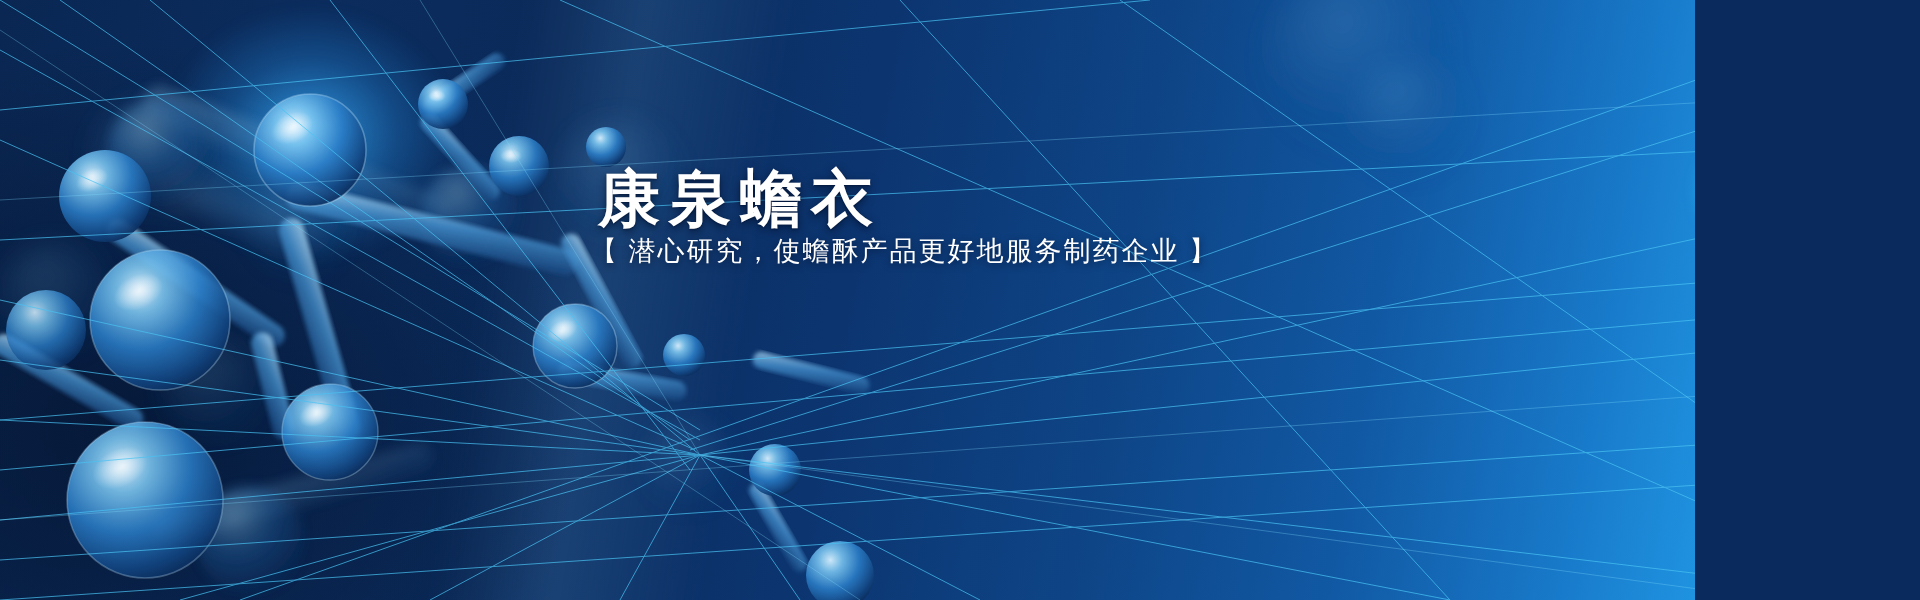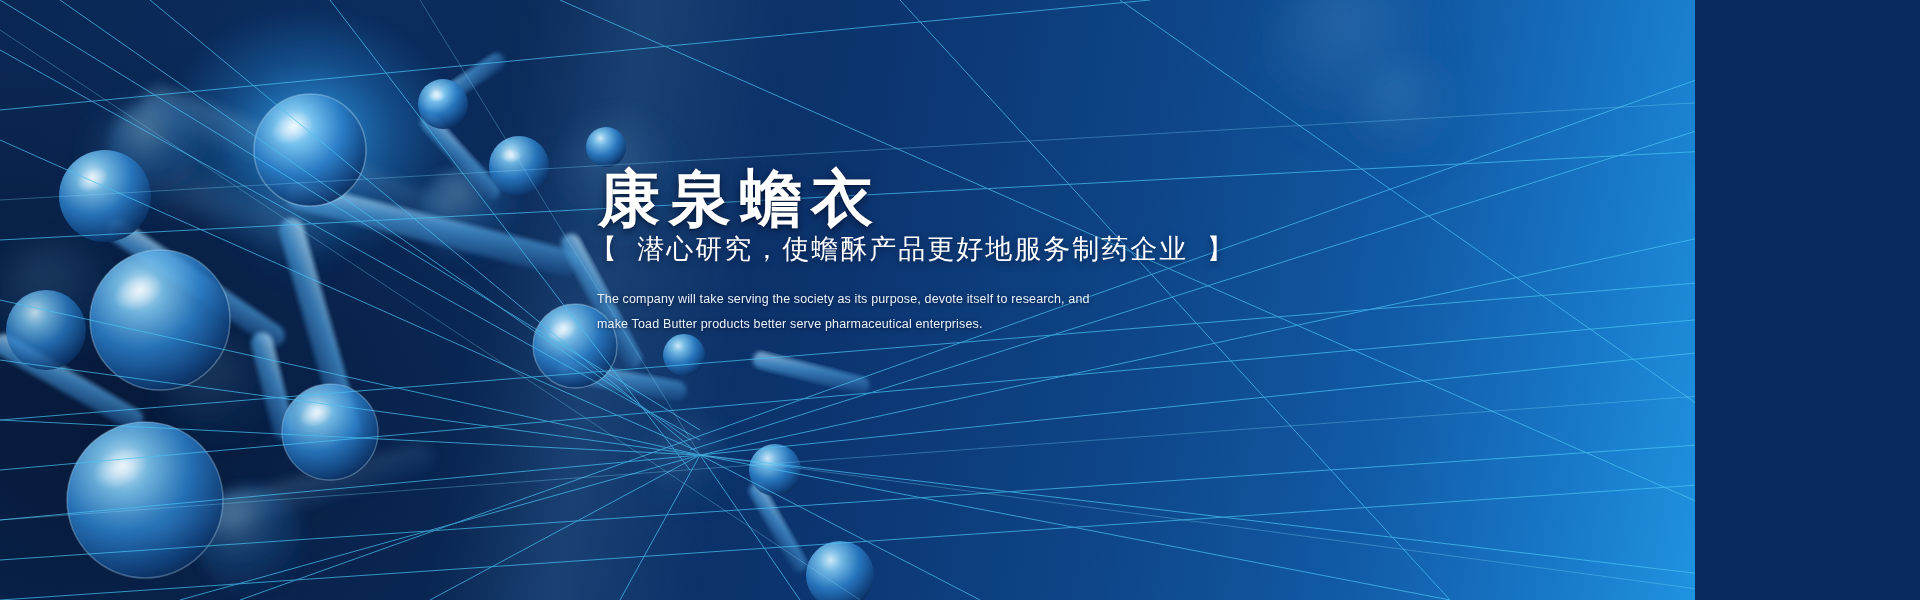--- a/index.html
+++ b/index.html
@@ -56,21 +56,21 @@
     font-size:62px; line-height:1.0; font-weight:700; color:#ffffff;
     letter-spacing:9px;
     text-shadow:0 3px 9px rgba(2,16,44,0.70), 0 1px 2px rgba(2,16,44,0.55);
     font-family:"DejaVu Sans","Liberation Sans",sans-serif;
   }
   .subtitle {
     position:absolute; left:590px; top:238px;
     font-size:27px; line-height:1.0; color:#ffffff; font-weight:400;
     letter-spacing:2px;
     text-shadow:0 2px 7px rgba(2,16,44,0.62);
-    font-family:Liberation Mono, monospace;
+    font-family:Liberation Sans, sans-serif;
   }
   .desc {
     position:absolute; left:597px; top:287px;
     width:470px;
     font-size:12.5px; line-height:25px; color:#e9f3fb; font-weight:400;
     letter-spacing:0.15px;
     text-shadow:0 1px 4px rgba(2,16,44,0.75);
   }
   .desc div { white-space:nowrap; }
 </style>
@@ -239,19 +239,15 @@
       <path d="M420,0 L700,455"></path>
       <path d="M700,455 L1780,600"></path>
       <path d="M0,200 L1920,90"></path>
       <path d="M0,520 L1920,380"></path>
     </g>
   </svg>
 
   <div class="copy">
     <div class="title">康泉蟾衣</div>
     <div class="subtitle">【 潜心研究，使蟾酥产品更好地服务制药企业 】</div>
-    <div class="desc">
-      <div>The company will take serving the society as its purpose, devote itself to research, and</div>
-      <div>make Toad Butter products better serve pharmaceutical enterprises.</div>
-    </div>
   </div>
 
 </div>
 
 </body></html>

